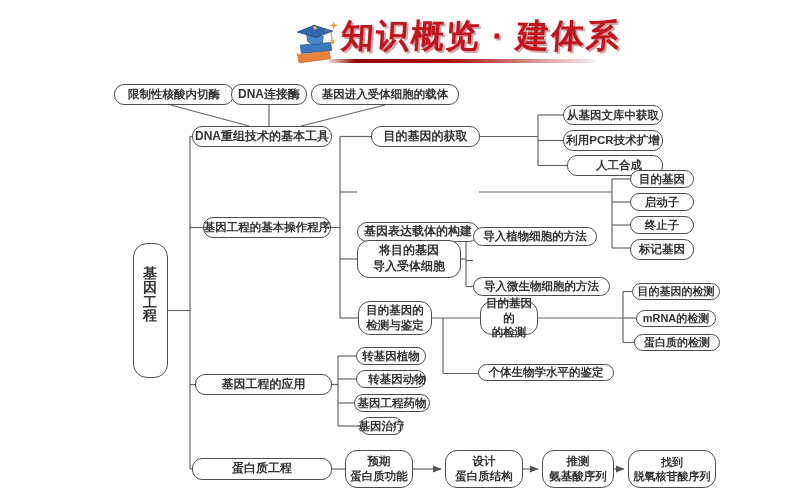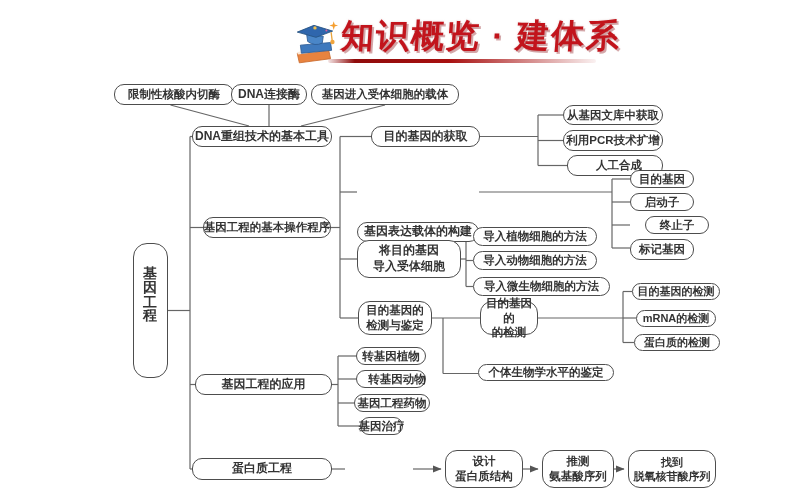--- a/index.html
+++ b/index.html
@@ -136,45 +136,46 @@
   <div class="box" style="left:371px;top:126px;width:109px;height:21px;">目的基因的获取</div>
 
   <div class="box sm" style="left:203px;top:217px;width:128px;height:21px;">基因工程的基本操作程序</div>
   <div class="box sm" style="left:563px;top:105px;width:100px;height:20px;">从基因文库中获取</div>
   <div class="box sm" style="left:563px;top:130px;width:100px;height:21px;">利用PCR技术扩增</div>
   <div class="box sm" style="left:567px;top:155px;width:96px;height:21px;padding-left:8px;">人工合成</div>
 
   <div class="box" style="left:357px;top:182px;width:122px;height:20px;margin-top:40px;">基因表达载体的构建</div>
   <div class="box sm" style="left:630px;top:170px;width:64px;height:18px;">目的基因</div>
   <div class="box sm" style="left:630px;top:193px;width:64px;height:18px;">启动子</div>
-  <div class="box sm" style="left:630px;top:216px;width:64px;height:18px;margin-left:15px;">终止子</div>
+  <div class="box sm" style="left:630px;top:216px;width:64px;height:18px;">终止子</div>
   <div class="box sm" style="left:630px;top:239px;width:64px;height:21px;">标记基因</div>
 
   <div class="box two" style="left:357px;top:240px;width:104px;height:38px;">将目的基因
 导入受体细胞</div>
   <div class="box sm" style="left:473px;top:227px;width:124px;height:19px;">导入植物细胞的方法</div>
-  <div class="box sm" style="left:473px;top:251px;width:124px;height:19px;">导入动物细胞的方法</div>
   <div class="box sm" style="left:473px;top:277px;width:137px;height:19px;">导入微生物细胞的方法</div>
 
   <div class="box two sm" style="left:358px;top:301px;width:74px;height:34px;">目的基因的
 检测与鉴定</div>
   <div class="box two sm" style="left:480px;top:301px;width:58px;height:34px;">目的基因的
 的检测</div>
   <div class="box xs" style="left:632px;top:283px;width:88px;height:17px;">目的基因的检测</div>
   <div class="box xs" style="left:636px;top:310px;width:80px;height:17px;">mRNA的检测</div>
   <div class="box xs" style="left:634px;top:334px;width:86px;height:17px;">蛋白质的检测</div>
   <div class="box sm" style="left:478px;top:364px;width:136px;height:17px;">个体生物学水平的鉴定</div>
 
   <div class="box" style="left:195px;top:374px;width:137px;height:21px;">基因工程的应用</div>
   <div class="box sm" style="left:356px;top:347px;width:70px;height:18px;">转基因植物</div>
   <div class="box sm" style="left:356px;top:370px;width:70px;height:18px;padding-left:12px;">转基因动物</div>
   <div class="box sm" style="left:354px;top:394px;width:76px;height:18px;">基因工程药物</div>
   <div class="box sm" style="left:360px;top:417px;width:43px;height:18px;">基因治疗</div>
 
   <div class="box" style="left:192px;top:458px;width:140px;height:22px;">蛋白质工程</div>
+  <div class="box two sm" style="left:345px;top:450px;width:68px;height:38px;">预期
+蛋白质功能</div>
   <div class="box two sm" style="left:445px;top:450px;width:78px;height:38px;">设计
 蛋白质结构</div>
   <div class="box two sm" style="left:542px;top:450px;width:72px;height:38px;">推测
 氨基酸序列</div>
   <div class="box two xs" style="left:628px;top:450px;width:88px;height:38px;">找到
 脱氧核苷酸序列</div>
 
 </div>
 
 </body></html>

